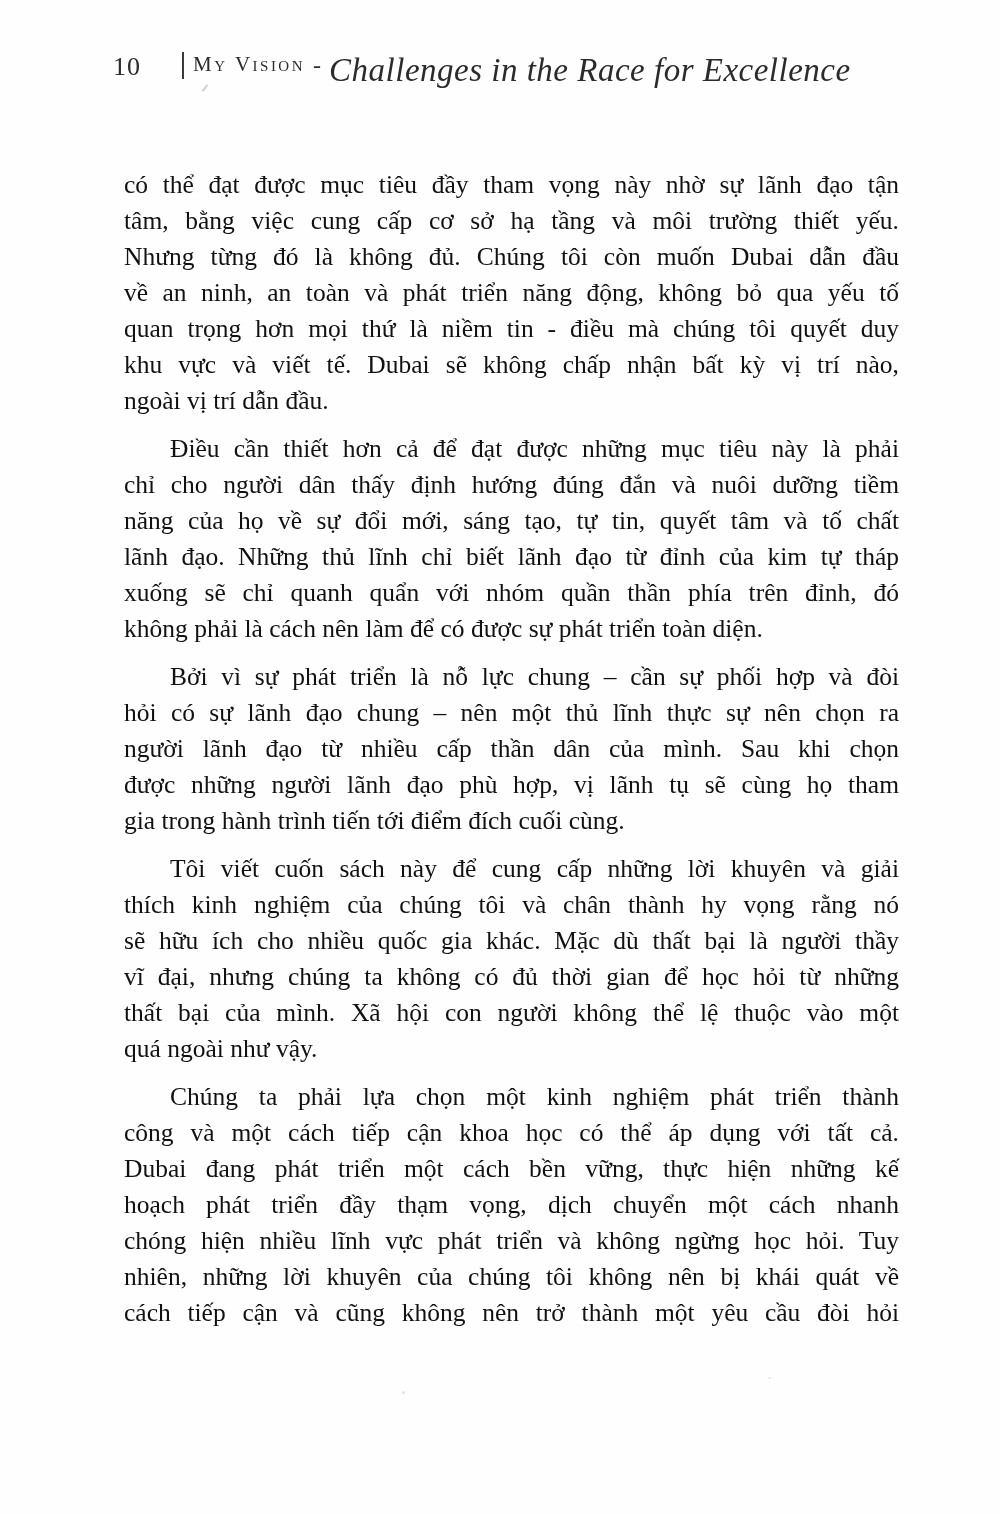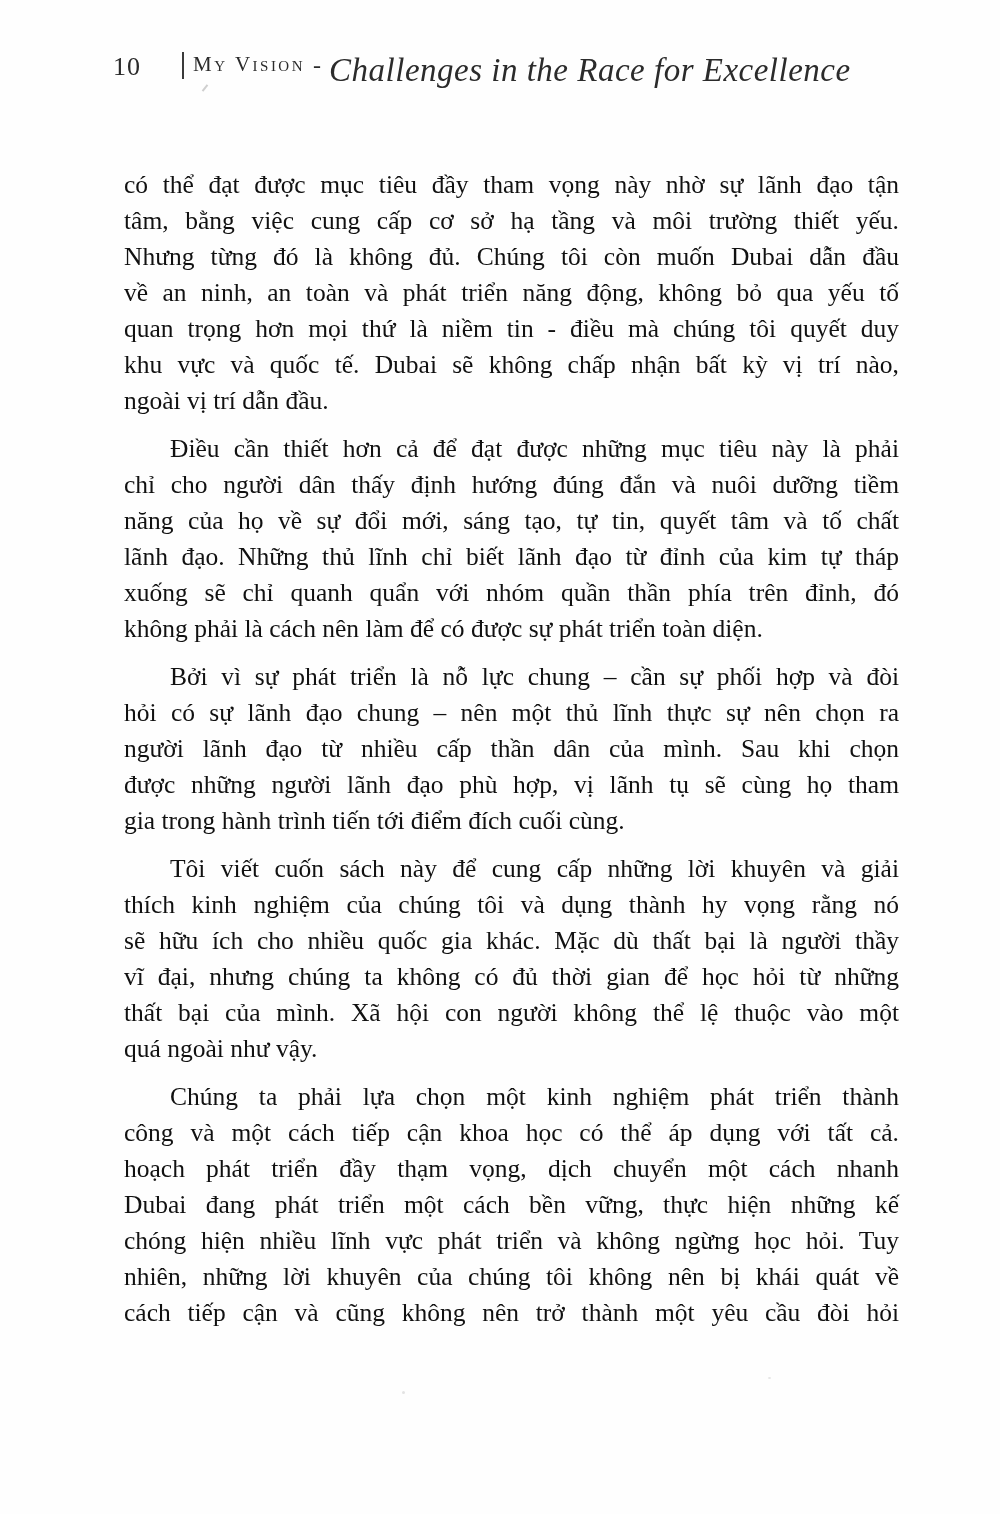--- a/index.html
+++ b/index.html
@@ -125,21 +125,21 @@
   <div class="speck speck-dot-2"></div>
 
   <div class="body-text">
 
     <div class="para">
       <span class="ln j">có thể đạt được mục tiêu đầy tham vọng này nhờ sự lãnh đạo tận</span>
       <span class="ln j">tâm, bằng việc cung cấp cơ sở hạ tầng và môi trường thiết yếu.</span>
       <span class="ln j">Nhưng từng đó là không đủ. Chúng tôi còn muốn Dubai dẫn đầu</span>
       <span class="ln j">về an ninh, an toàn và phát triển năng động, không bỏ qua yếu tố</span>
       <span class="ln j">quan trọng hơn mọi thứ là niềm tin - điều mà chúng tôi quyết duy</span>
-      <span class="ln j">khu vực và quốc tế. Dubai sẽ không chấp nhận bất kỳ vị trí nào,</span>
+      <span class="ln j">khu vực và viết tế. Dubai sẽ không chấp nhận bất kỳ vị trí nào,</span>
       <span class="ln end">ngoài vị trí dẫn đầu.</span>
     </div>
 
     <div class="para">
       <span class="ln j ind">Điều cần thiết hơn cả để đạt được những mục tiêu này là phải</span>
       <span class="ln j">chỉ cho người dân thấy định hướng đúng đắn và nuôi dưỡng tiềm</span>
       <span class="ln j">năng của họ về sự đổi mới, sáng tạo, tự tin, quyết tâm và tố chất</span>
       <span class="ln j">lãnh đạo. Những thủ lĩnh chỉ biết lãnh đạo từ đỉnh của kim tự tháp</span>
       <span class="ln j">xuống sẽ chỉ quanh quẩn với nhóm quần thần phía trên đỉnh, đó</span>
       <span class="ln end">không phải là cách nên làm để có được sự phát triển toàn diện.</span>
@@ -148,31 +148,31 @@
     <div class="para">
       <span class="ln j ind">Bởi vì sự phát triển là nỗ lực chung – cần sự phối hợp và đòi</span>
       <span class="ln j">hỏi có sự lãnh đạo chung – nên một thủ lĩnh thực sự nên chọn ra</span>
       <span class="ln j">người lãnh đạo từ nhiều cấp thần dân của mình. Sau khi chọn</span>
       <span class="ln j">được những người lãnh đạo phù hợp, vị lãnh tụ sẽ cùng họ tham</span>
       <span class="ln end">gia trong hành trình tiến tới điểm đích cuối cùng.</span>
     </div>
 
     <div class="para">
       <span class="ln j ind">Tôi viết cuốn sách này để cung cấp những lời khuyên và giải</span>
-      <span class="ln j">thích kinh nghiệm của chúng tôi và dụng thành hy vọng rằng nó</span>
+      <span class="ln j">thích kinh nghiệm của chúng tôi và chân thành hy vọng rằng nó</span>
       <span class="ln j">sẽ hữu ích cho nhiều quốc gia khác. Mặc dù thất bại là người thầy</span>
       <span class="ln j">vĩ đại, nhưng chúng ta không có đủ thời gian để học hỏi từ những</span>
       <span class="ln j">thất bại của mình. Xã hội con người không thể lệ thuộc vào một</span>
       <span class="ln end">quá ngoài như vậy.</span>
     </div>
 
     <div class="para">
       <span class="ln j ind">Chúng ta phải lựa chọn một kinh nghiệm phát triển thành</span>
       <span class="ln j">công và một cách tiếp cận khoa học có thể áp dụng với tất cả.</span>
+      <span class="ln j">Dubai đang phát triển một cách bền vững, thực hiện những kế</span>
       <span class="ln j">hoạch phát triển đầy thạm vọng, dịch chuyển một cách nhanh</span>
-      <span class="ln j">Dubai đang phát triển một cách bền vững, thực hiện những kế</span>
       <span class="ln j">chóng hiện nhiều lĩnh vực phát triển và không ngừng học hỏi. Tuy</span>
       <span class="ln j">nhiên, những lời khuyên của chúng tôi không nên bị khái quát về</span>
       <span class="ln j">cách tiếp cận và cũng không nên trở thành một yêu cầu đòi hỏi</span>
     </div>
 
   </div>
 </div>
 
 </body></html>

